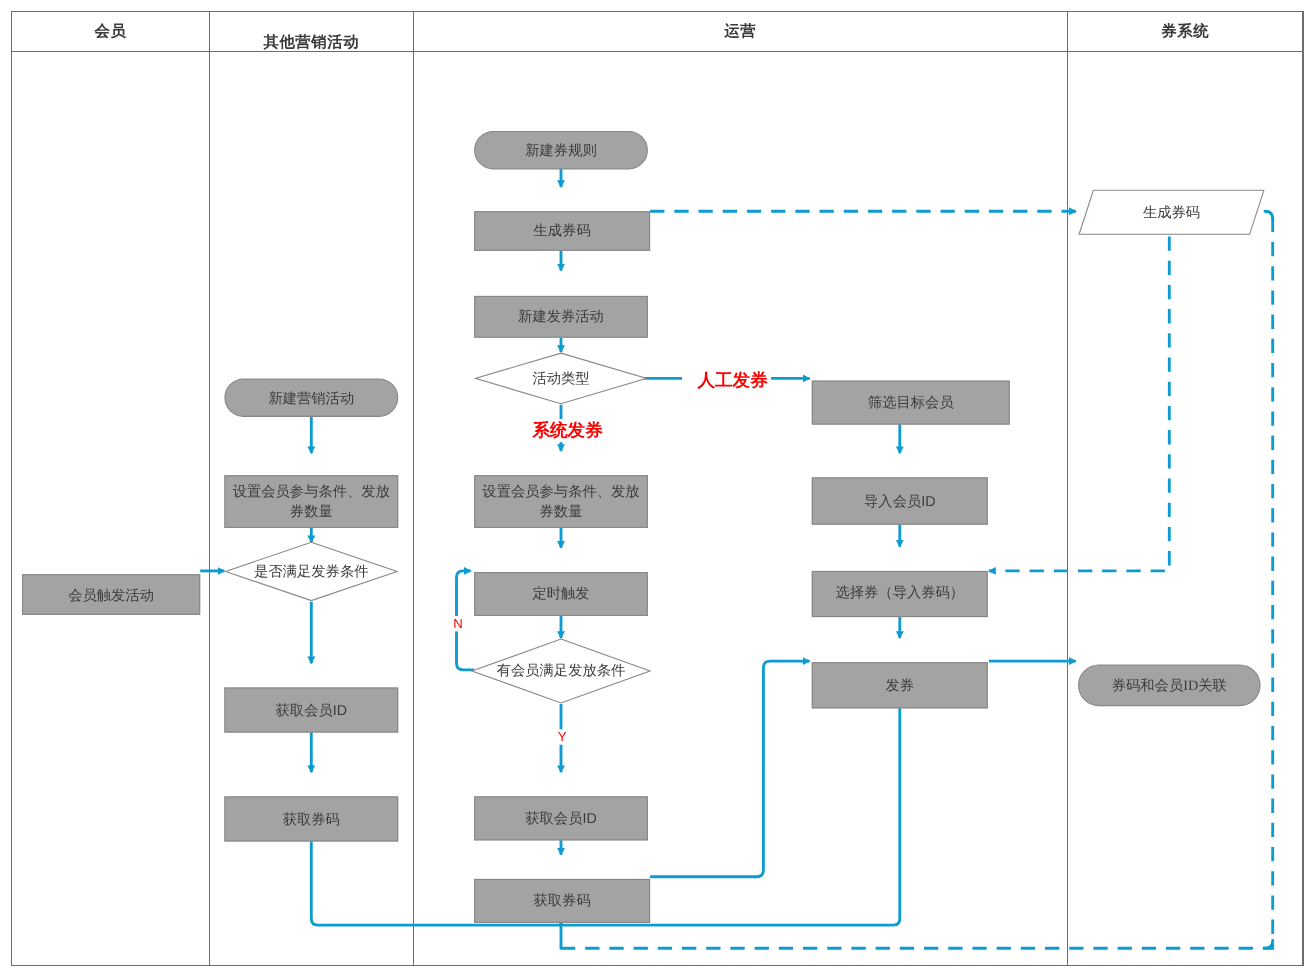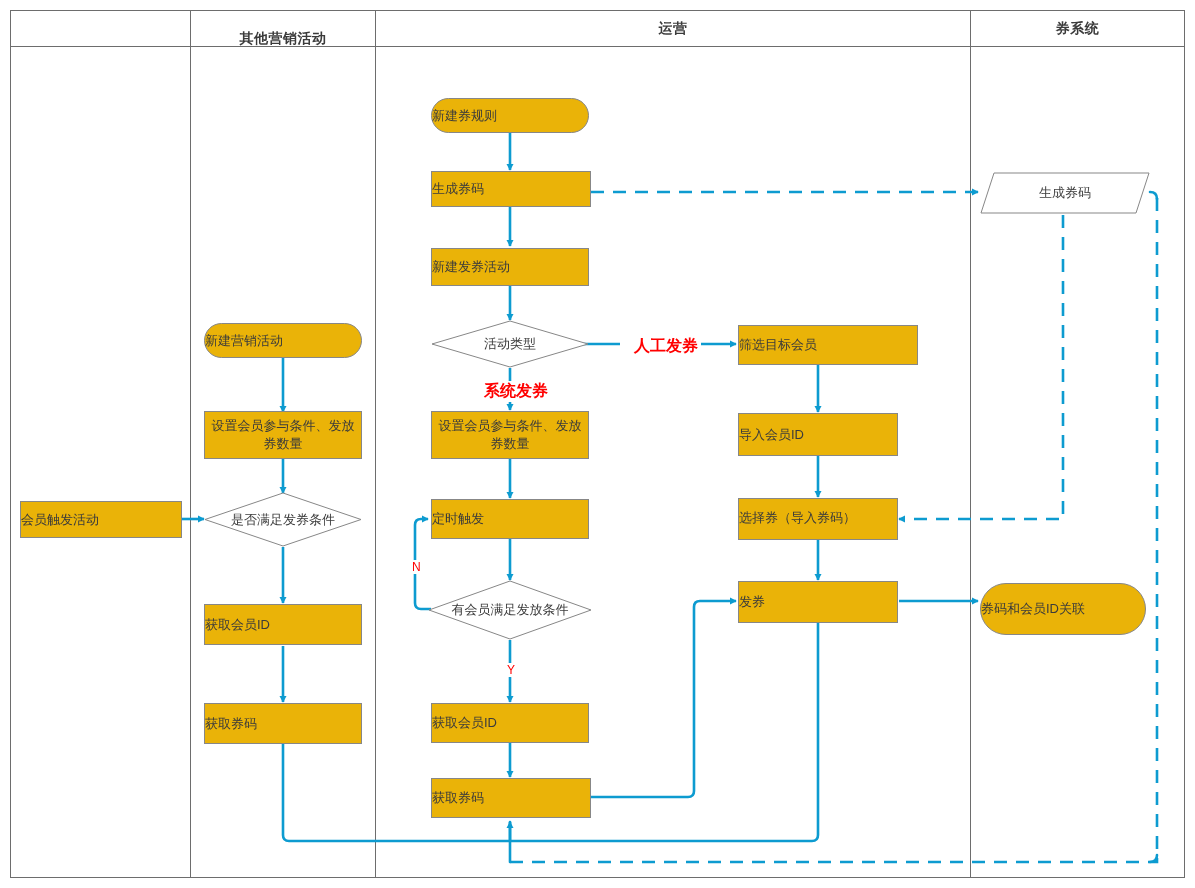--- a/index.html
+++ b/index.html
@@ -4,23 +4,23 @@
 <style>
   html,body{margin:0;padding:0;background:#ffffff;}
   body{font-family:"Liberation Sans","DejaVu Sans",sans-serif;}
   #canvas{position:relative;width:1195px;height:888px;background:#ffffff;overflow:hidden;}
   svg.layer{position:absolute;left:0;top:0;width:1195px;height:888px;}
   .lane-title{
     position:absolute;display:flex;align-items:center;justify-content:center;
     font-size:14px;font-weight:bold;color:#3b3b3b;letter-spacing:.5px;
   }
   .node{
-    position:absolute;display:flex;align-items:center;
+    position:absolute;display:flex;align-items:center;justify-content:center;
     text-align:center;font-size:13px;color:#3b3b3b;line-height:1.35;
-    box-sizing:border-box;background:#eab308;
+    box-sizing:border-box;background:#a3a3a3;margin-top:21px;
   }
   .rect{border:1px solid #878787;}
   .term{border:1px solid #878787;border-radius:999px;}
   .diamond-wrap{position:absolute;}
   .diamond-label{
     position:absolute;left:0;top:0;width:100%;height:100%;
     display:flex;align-items:center;justify-content:center;
     font-size:13px;color:#3b3b3b;text-align:center;pointer-events:none;
   }
   .para-wrap{position:absolute;}
@@ -106,20 +106,23 @@
       <path d="M1157,198 L1157,862 L510,862"></path>
     </g>
 
     <g stroke="#0d9bd0" stroke-width="2.6" fill="none" stroke-linecap="round">
       <path d="M1150,192 Q1157,192 1157,199"></path>
       <path d="M1157,855 Q1157,862 1150,862"></path>
       <path d="M510,862 L510,822"></path>
     </g>
   </svg>
 
+  <div class="lane-title" style="left:11px;top:11px;width:179px;height:35px;">
+    <span>会员</span>
+  </div>
   <div class="lane-title" style="left:191px;top:21px;width:184px;height:35px;align-items:center;">
     <span>其他营销活动</span>
   </div>
   <div class="lane-title" style="left:376px;top:11px;width:594px;height:35px;">
     <span>运营</span>
   </div>
   <div class="lane-title" style="left:971px;top:11px;width:213px;height:35px;">
     <span>券系统</span>
   </div>
 
@@ -199,21 +202,21 @@
     <span>发券</span>
   </div>
 
   <div class="para-wrap" style="left:980px;top:172px;width:170px;height:42px;">
     <svg width="170" height="42" viewBox="0 0 170 42">
       <polygon points="14,1 169,1 156,41 1,41" fill="#ffffff" stroke="#878787" stroke-width="1"></polygon>
     </svg>
     <div class="para-label">生成券码</div>
   </div>
 
-  <div class="node term" style="left:980px;top:583px;width:166px;height:52px;">
+  <div class="node term" style="left:980px;top:583px;width:166px;height:38px;font-family:Liberation Serif, serif;">
     <span>券码和会员ID关联</span>
   </div>
 
   <div class="edge-label" style="left:631px;top:336px;">人工发券</div>
   <div class="edge-label" style="left:481px;top:381px;">系统发券</div>
   <div class="edge-label small" style="left:409px;top:560px;color:#ff0000;">N</div>
   <div class="edge-label small" style="left:504px;top:663px;color:#ff0000;">Y</div>
 
 </div>
 

